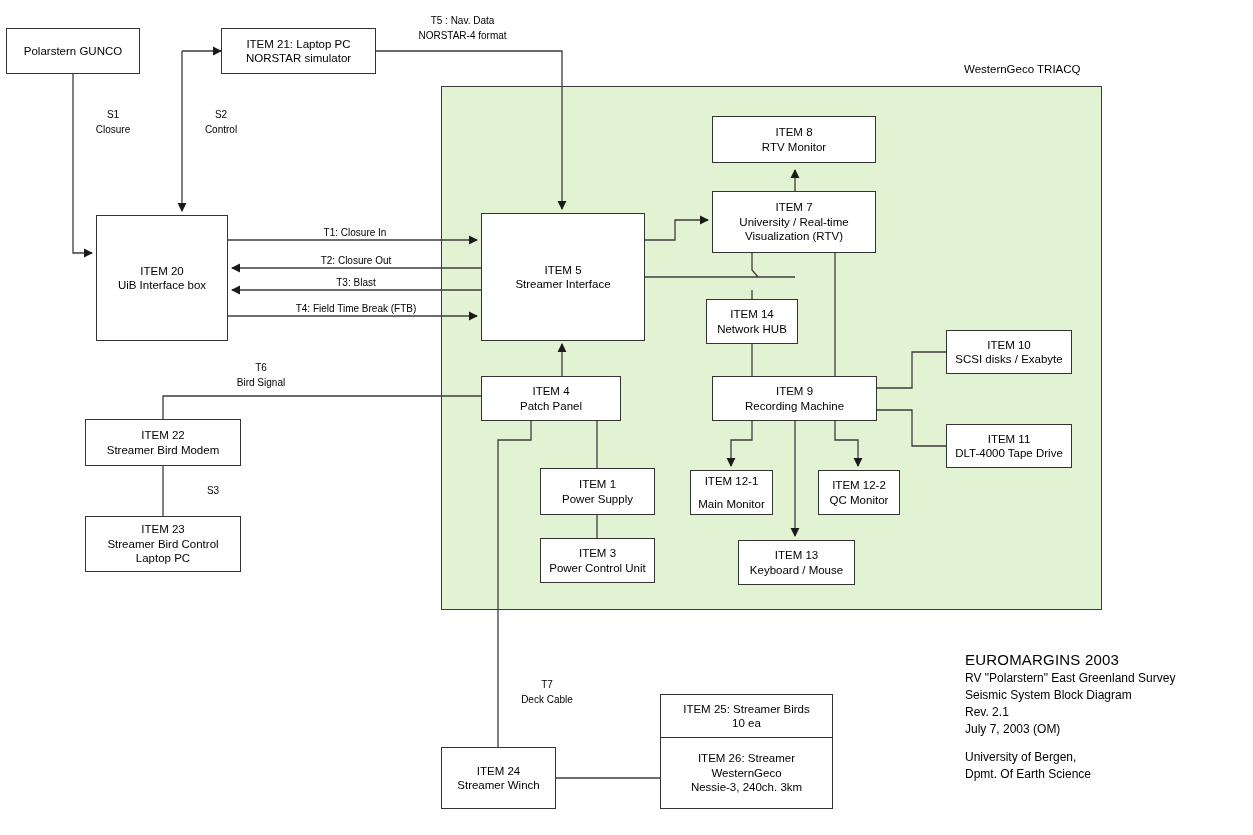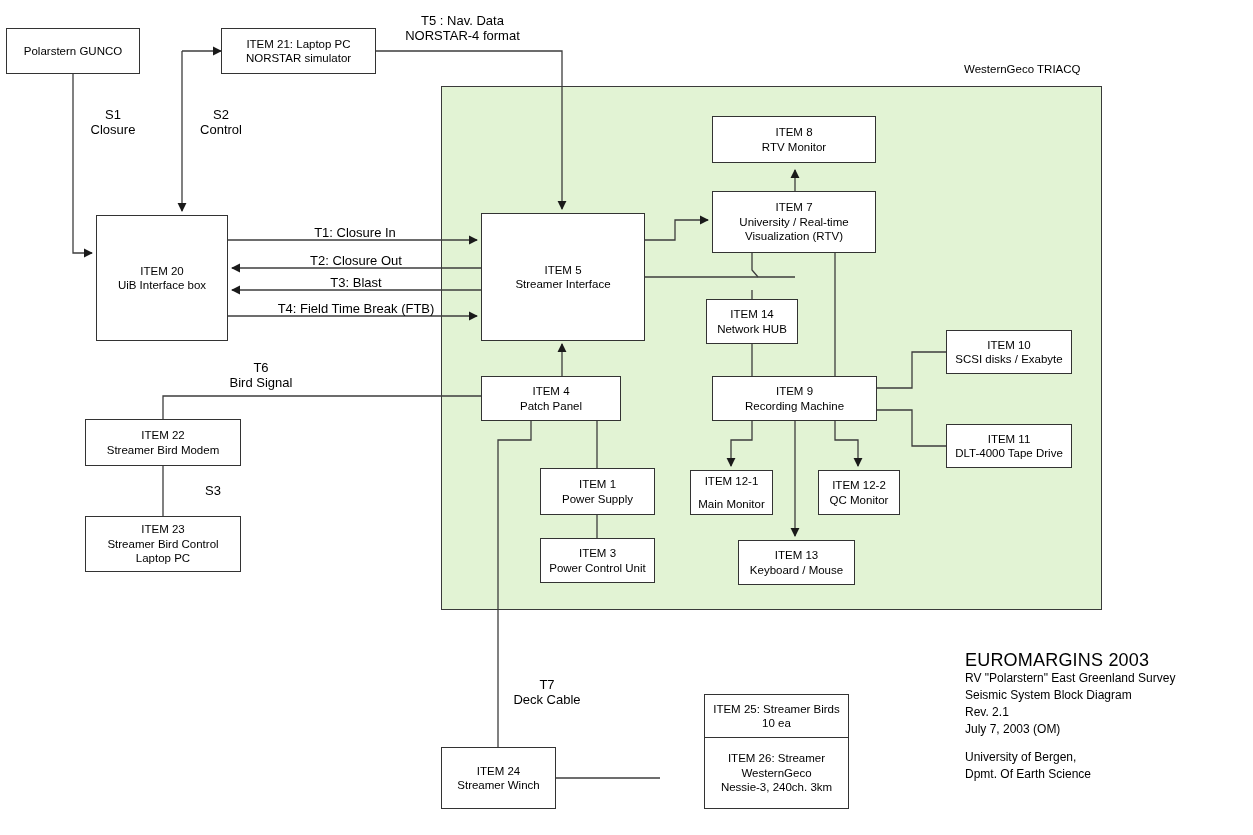--- a/index.html
+++ b/index.html
@@ -66,34 +66,34 @@
     align-items: center;
     justify-content: center;
     font-size: 11.5px;
     line-height: 14.5px;
     text-align: center;
     color: #000;
   }
   .stacked > .cell + .cell { border-top: 1.2px solid #333333; }
   .edge-label {
     position: absolute;
-    font-size: 13px;
+    font-size: 10px;
     line-height: 14.5px;
     color: #000000;
     text-align: center;
     white-space: nowrap;
   }
   .titleblock {
     position: absolute;
     font-size: 12px;
     line-height: 17px;
     color: #000000;
   }
   .titleblock .big {
-    font-size: 18px;
+    font-size: 15px;
     line-height: 20px;
     letter-spacing: 0.2px;
   }
   .titleblock .gap { height: 11px; }
 </style>
 </head>
 <body>
 
 <div id="canvas">
 
@@ -252,21 +252,21 @@
     <span class="ln">ITEM 23</span>
     <span class="ln">Streamer Bird Control</span>
     <span class="ln">Laptop PC</span>
   </div>
 
   <div class="node" style="left:441px; top:747px; width:115px; height:62px;">
     <span class="ln">ITEM 24</span>
     <span class="ln">Streamer Winch</span>
   </div>
 
-  <div class="stacked" style="left:660px; top:694px; width:145px; height:115px;margin-left:44px;">
+  <div class="stacked" style="left:660px; top:694px; width:173px; height:115px;">
     <div class="cell" style="flex:0 0 42px;">
       <span class="ln">ITEM 25: Streamer Birds</span>
       <span class="ln">10 ea</span>
     </div>
     <div class="cell">
       <span class="ln">ITEM 26: Streamer</span>
       <span class="ln">WesternGeco</span>
       <span class="ln">Nessie-3, 240ch. 3km</span>
     </div>
   </div>

